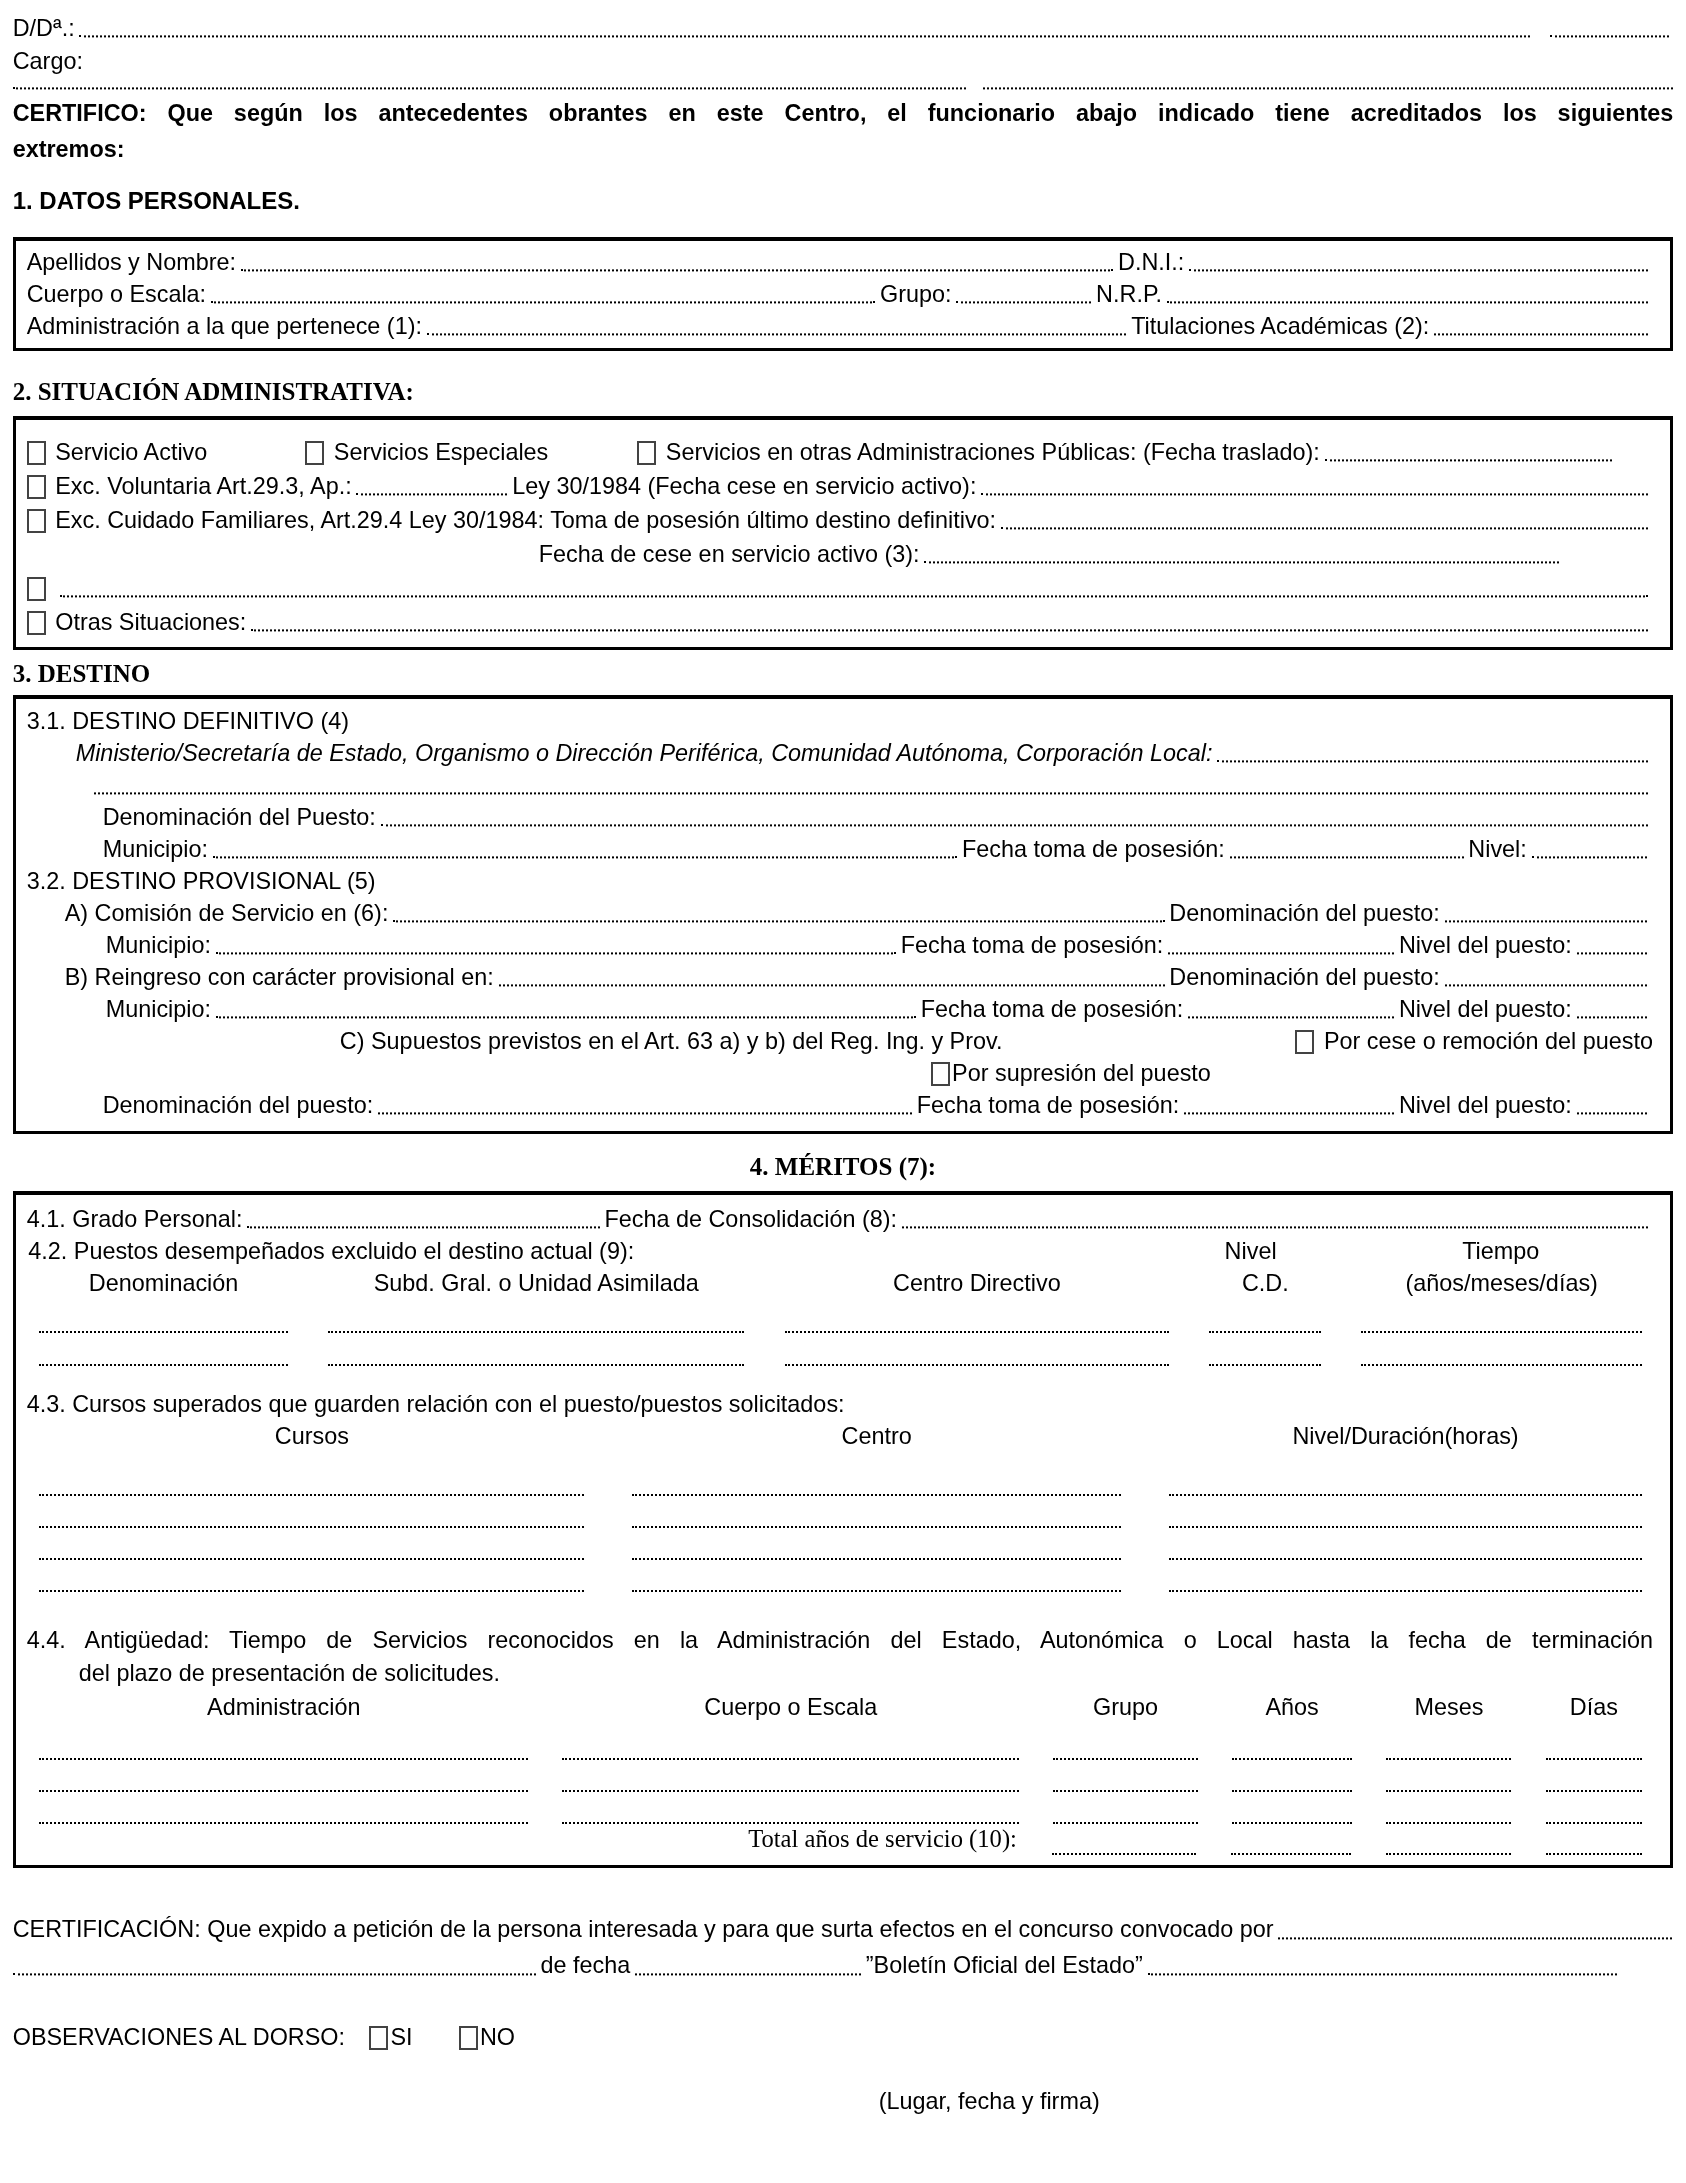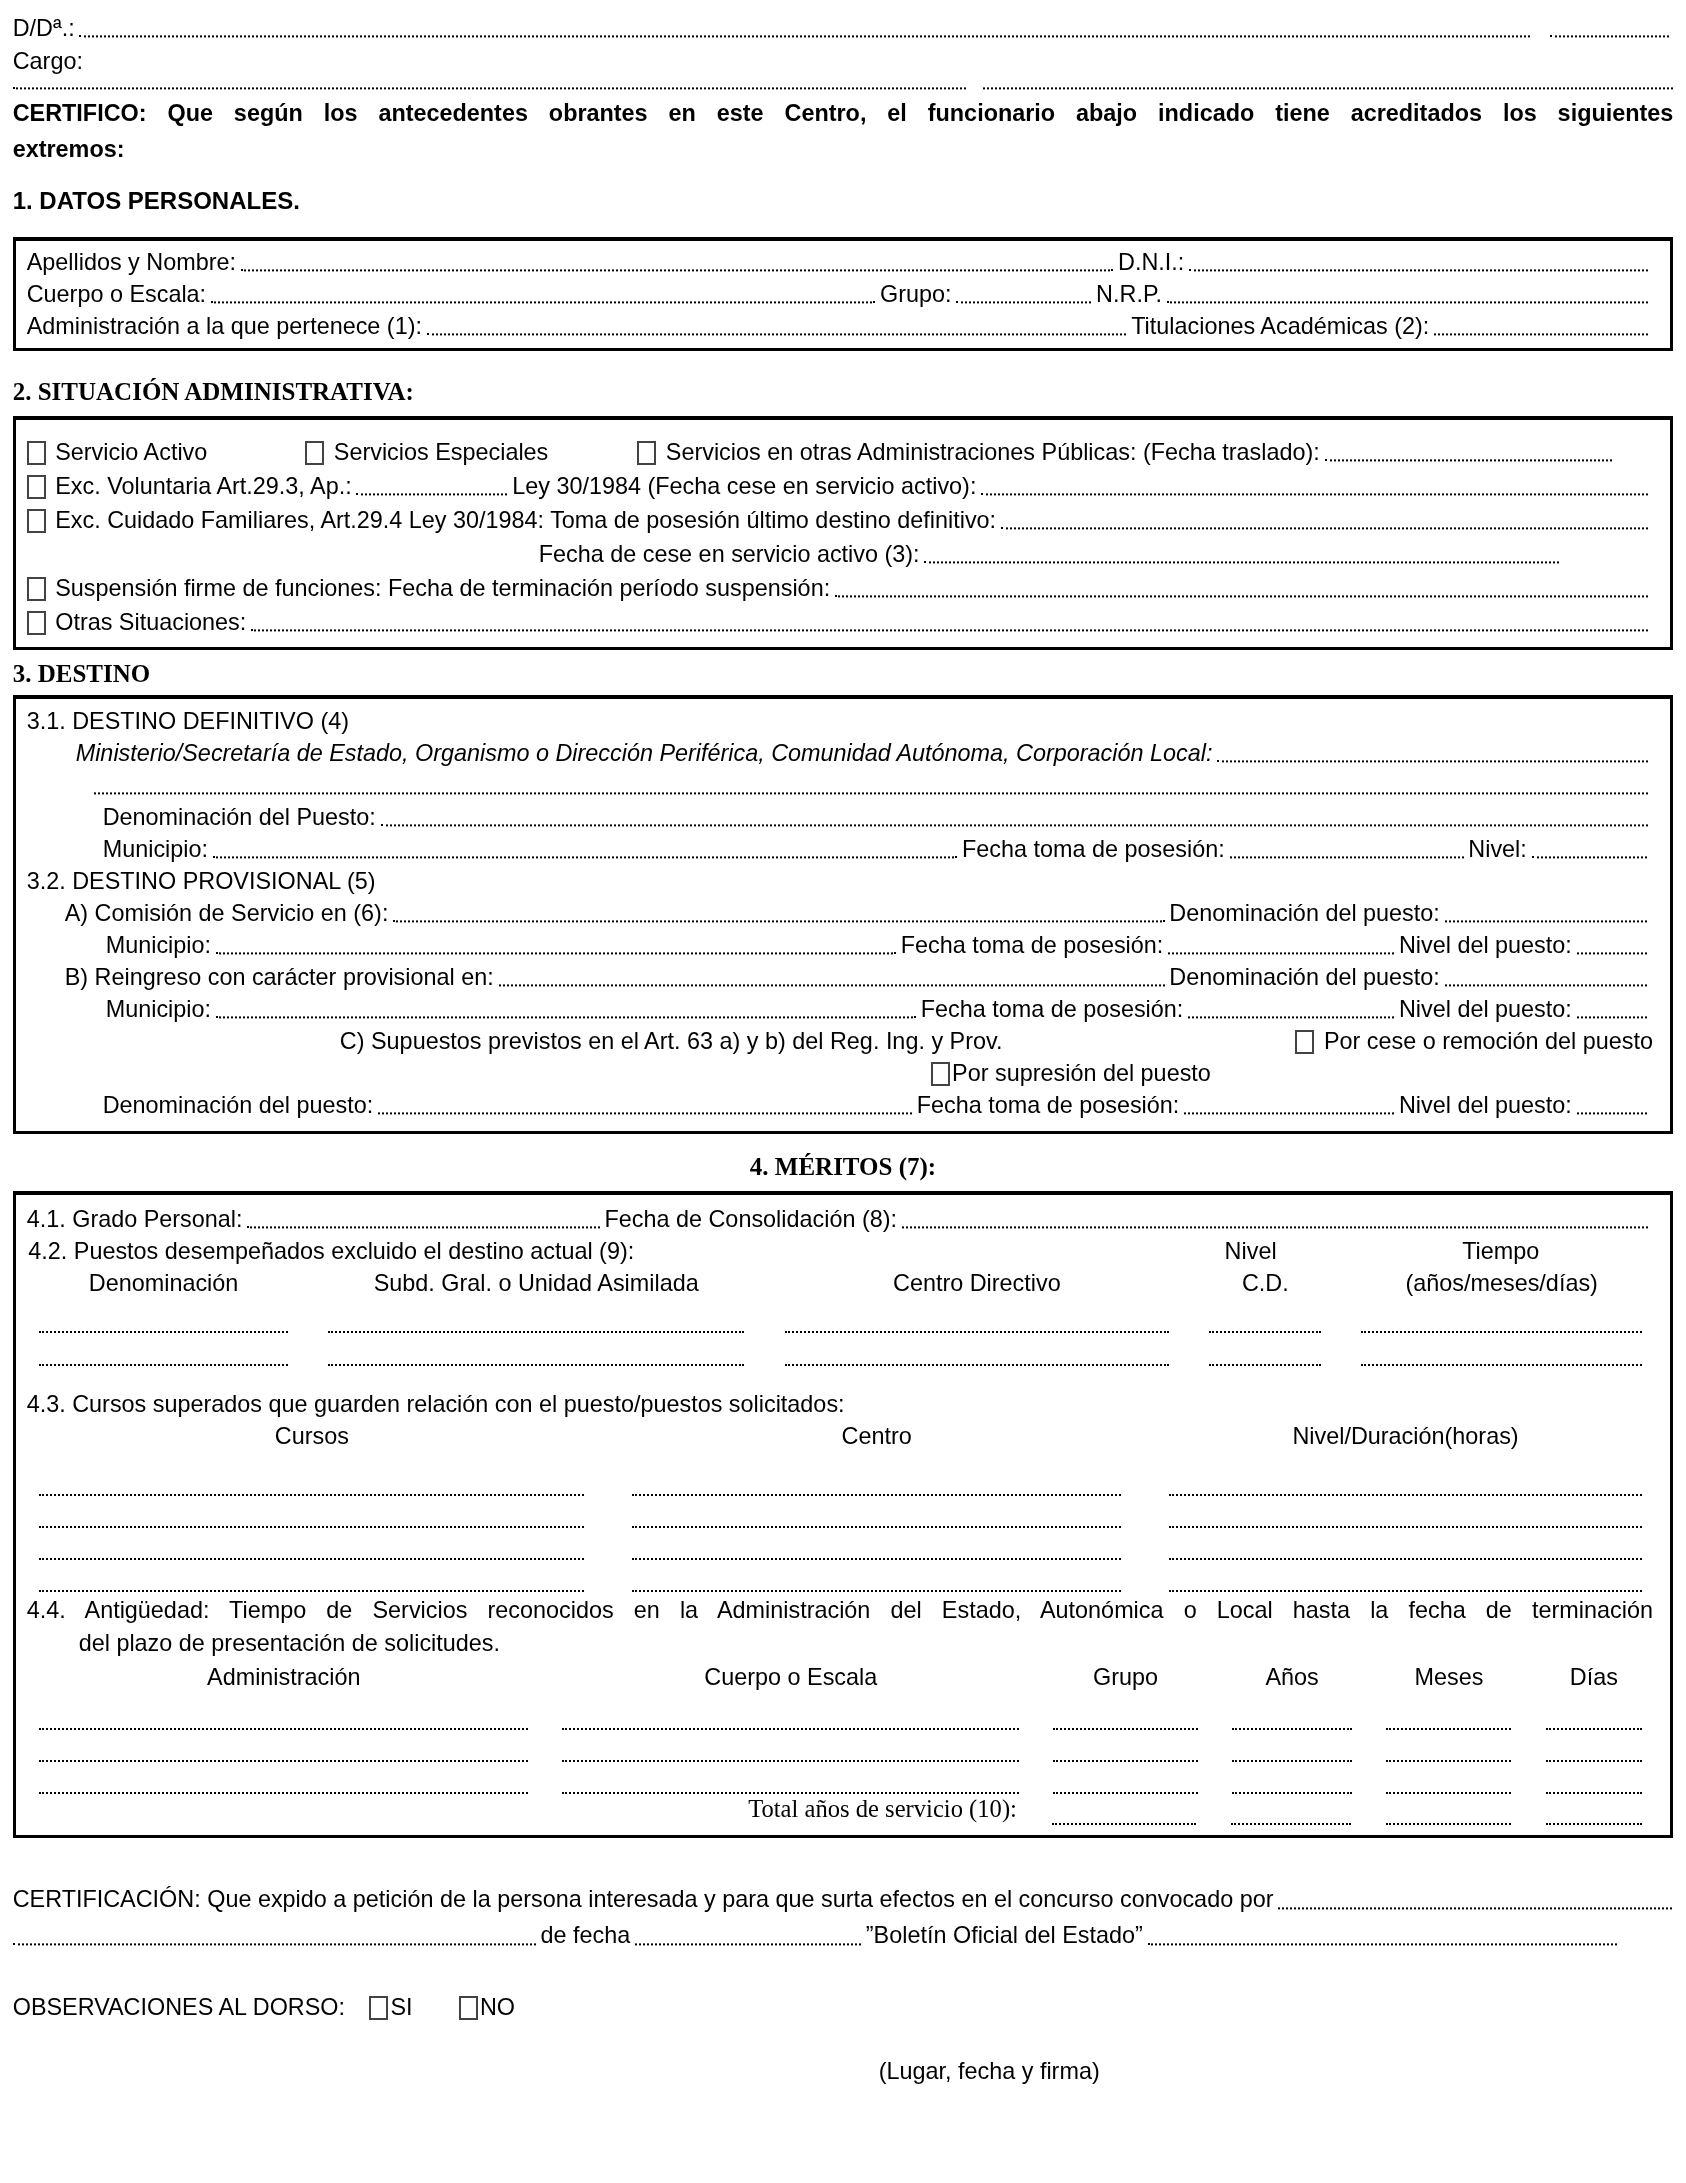--- a/index.html
+++ b/index.html
@@ -104,21 +104,20 @@
       <span class="cbx"></span>
       <span class="lbl">Exc. Cuidado Familiares, Art.29.4 Ley 30/1984: Toma de posesión último destino definitivo:</span>
       <span class="d g"></span>
     </div>
     <div class="frow" style="min-height:34px">
       <span class="lbl" style="margin-left:512px;">Fecha de cese en servicio activo (3):</span>
       <span class="d g" style="margin-right:94px;"></span>
     </div>
     <div class="frow" style="min-height:34px">
       <span class="cbx"></span>
-      <span class="lbl">Suspensión firme de funciones: Fecha de terminación período suspensión:</span>
       <span class="d g"></span>
     </div>
     <div class="frow" style="min-height:34px">
       <span class="cbx"></span>
       <span class="lbl">Otras Situaciones:</span>
       <span class="d g"></span>
     </div>
   </div>
 
   <div class="hserif" style="margin-top:8px;">3. DESTINO</div>
@@ -297,21 +296,21 @@
           <div class="dcell"></div>
         </div>
       <div class="col c43b">
           <div class="dcell"></div>
         </div>
       <div class="col c43c">
           <div class="dcell"></div>
         </div>
     </div>
 
-    <p style="margin:2px 0 0 0; line-height:33px;">
+    <p style="margin:32px 0 0 0; line-height:33px;">
       <span class="jline" style="display:block;">4.4. Antigüedad: Tiempo de Servicios reconocidos en la Administración del Estado, Autonómica o Local hasta la fecha de terminación</span>
       <span style="display:block; padding-left:52px;">del plazo de presentación de solicitudes.</span>
     </p>
     <div class="tbl" style="min-height:32px;">
       <div class="col c44a">Administración</div>
       <div class="col c44b">Cuerpo o Escala</div>
       <div class="col c44c">Grupo</div>
       <div class="col c44d">Años</div>
       <div class="col c44e">Meses</div>
       <div class="col c44f">Días</div>

